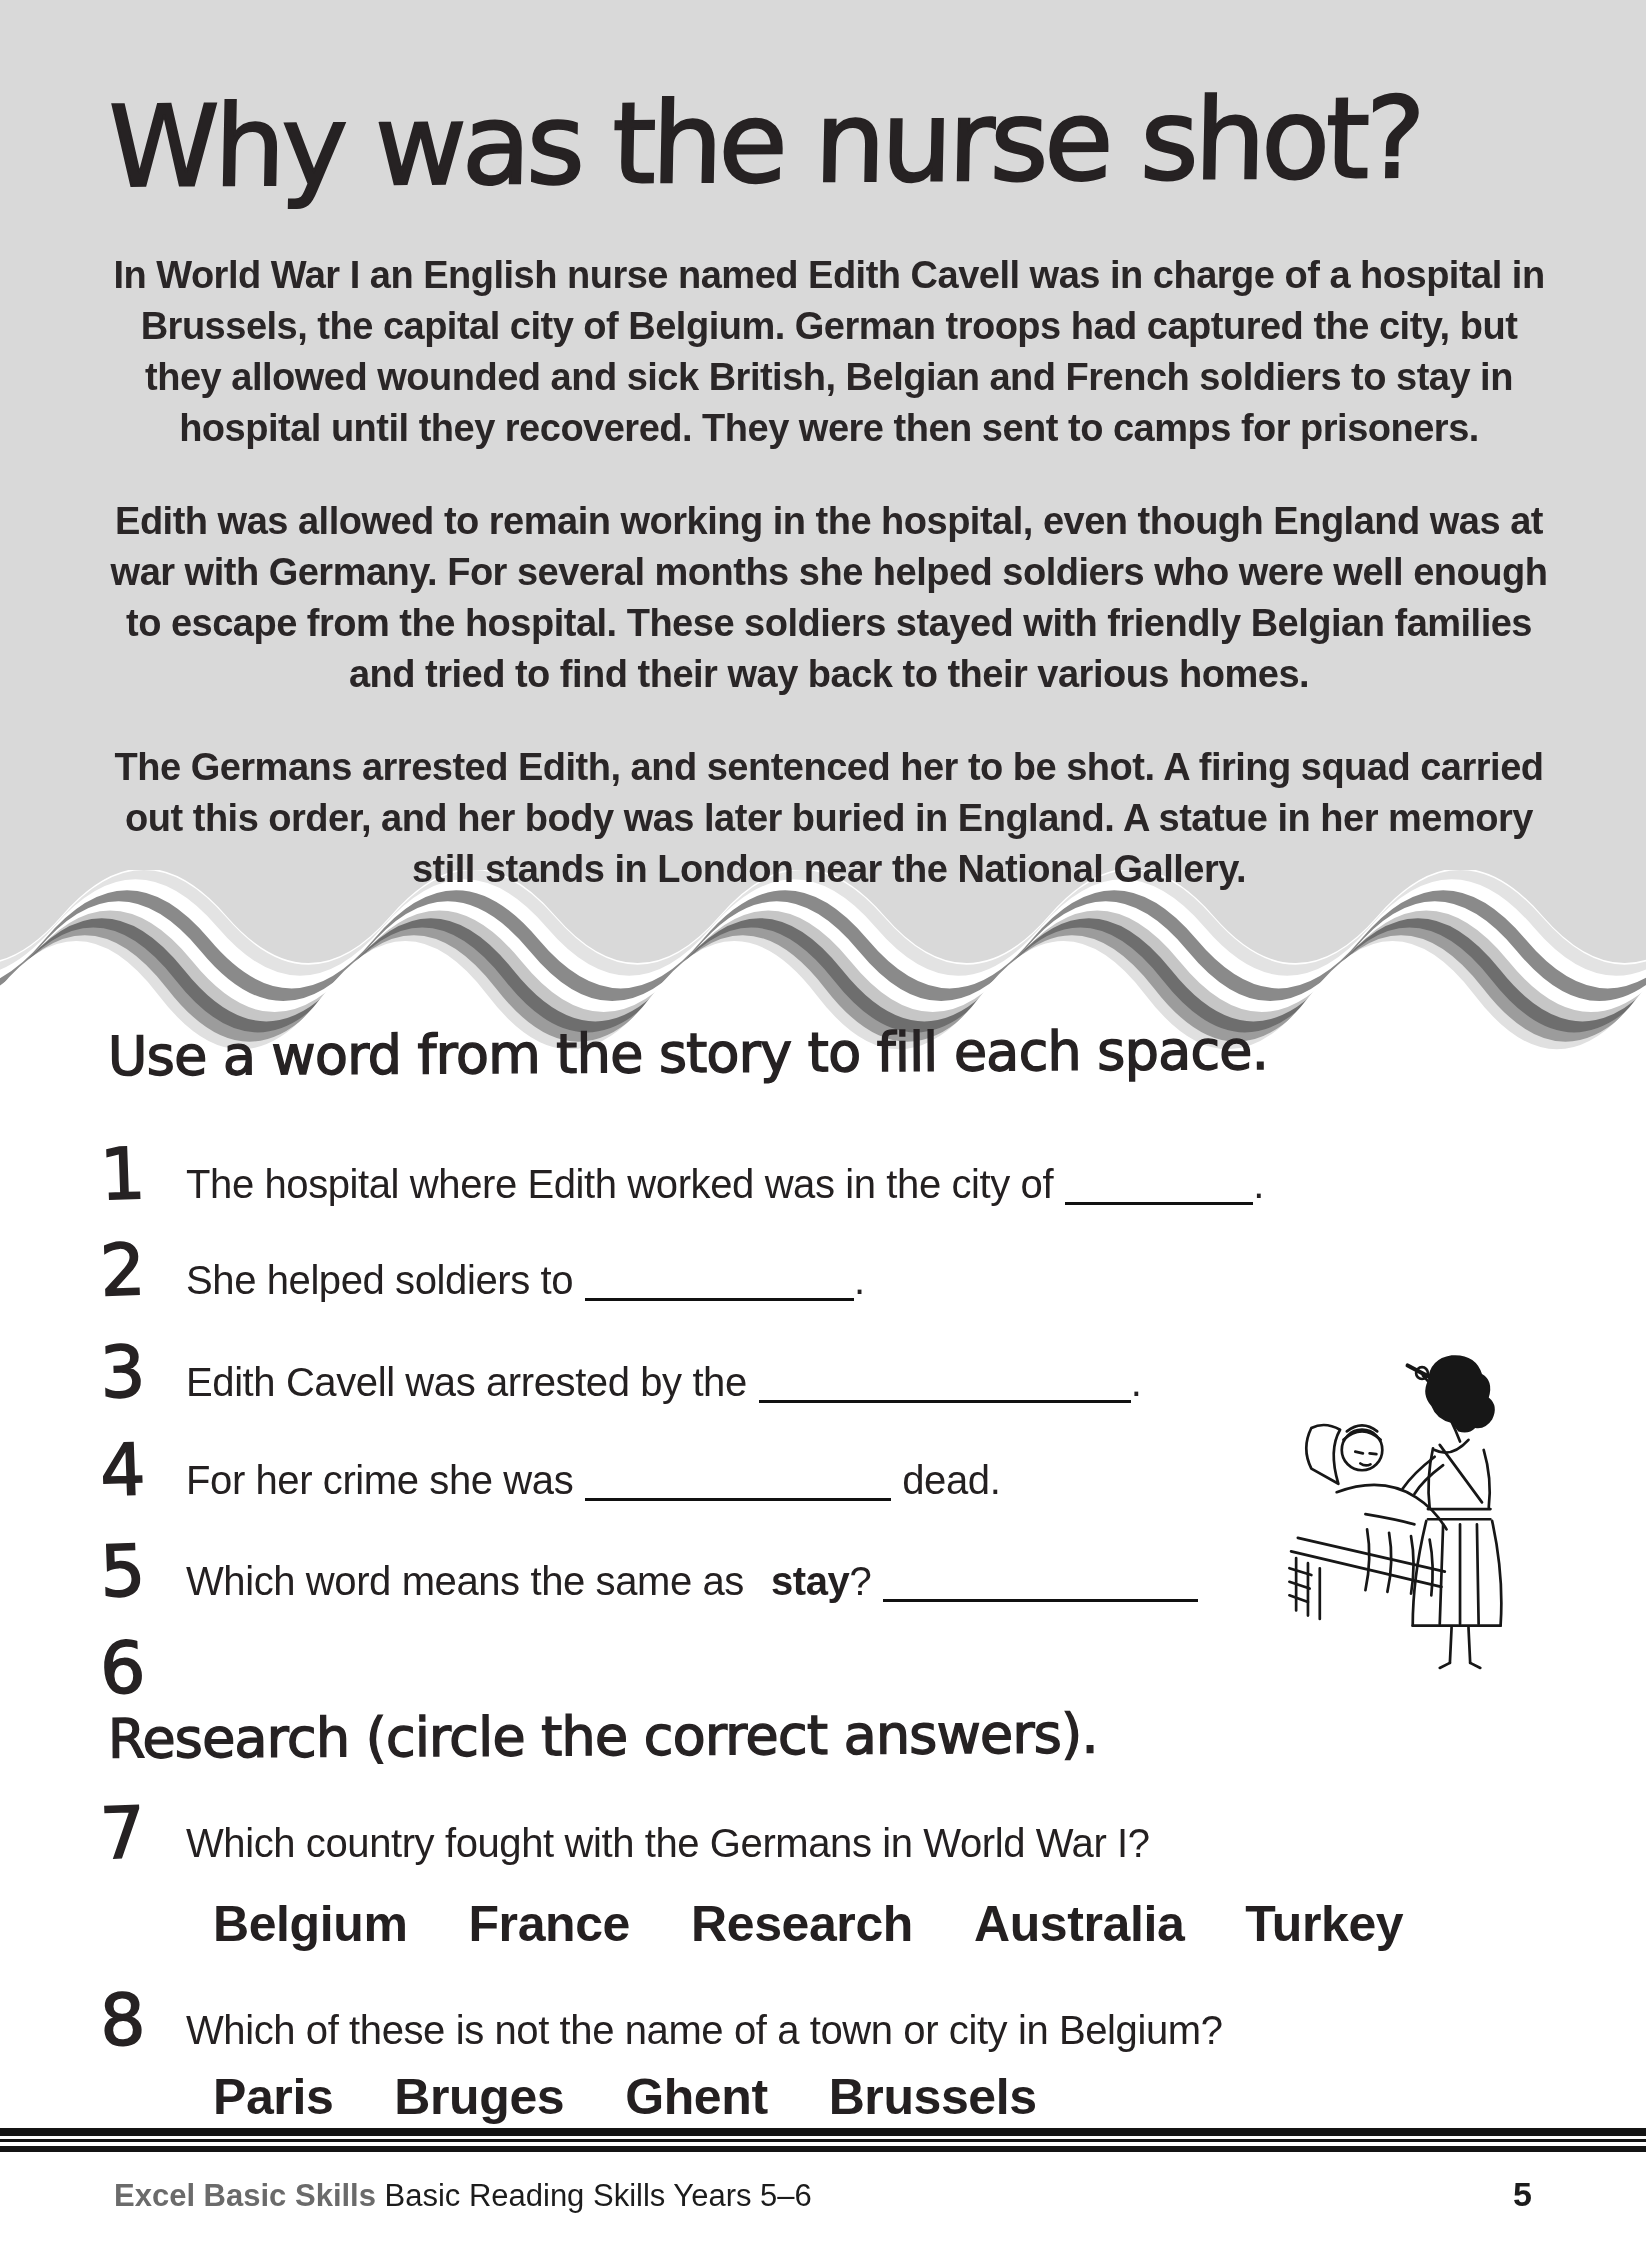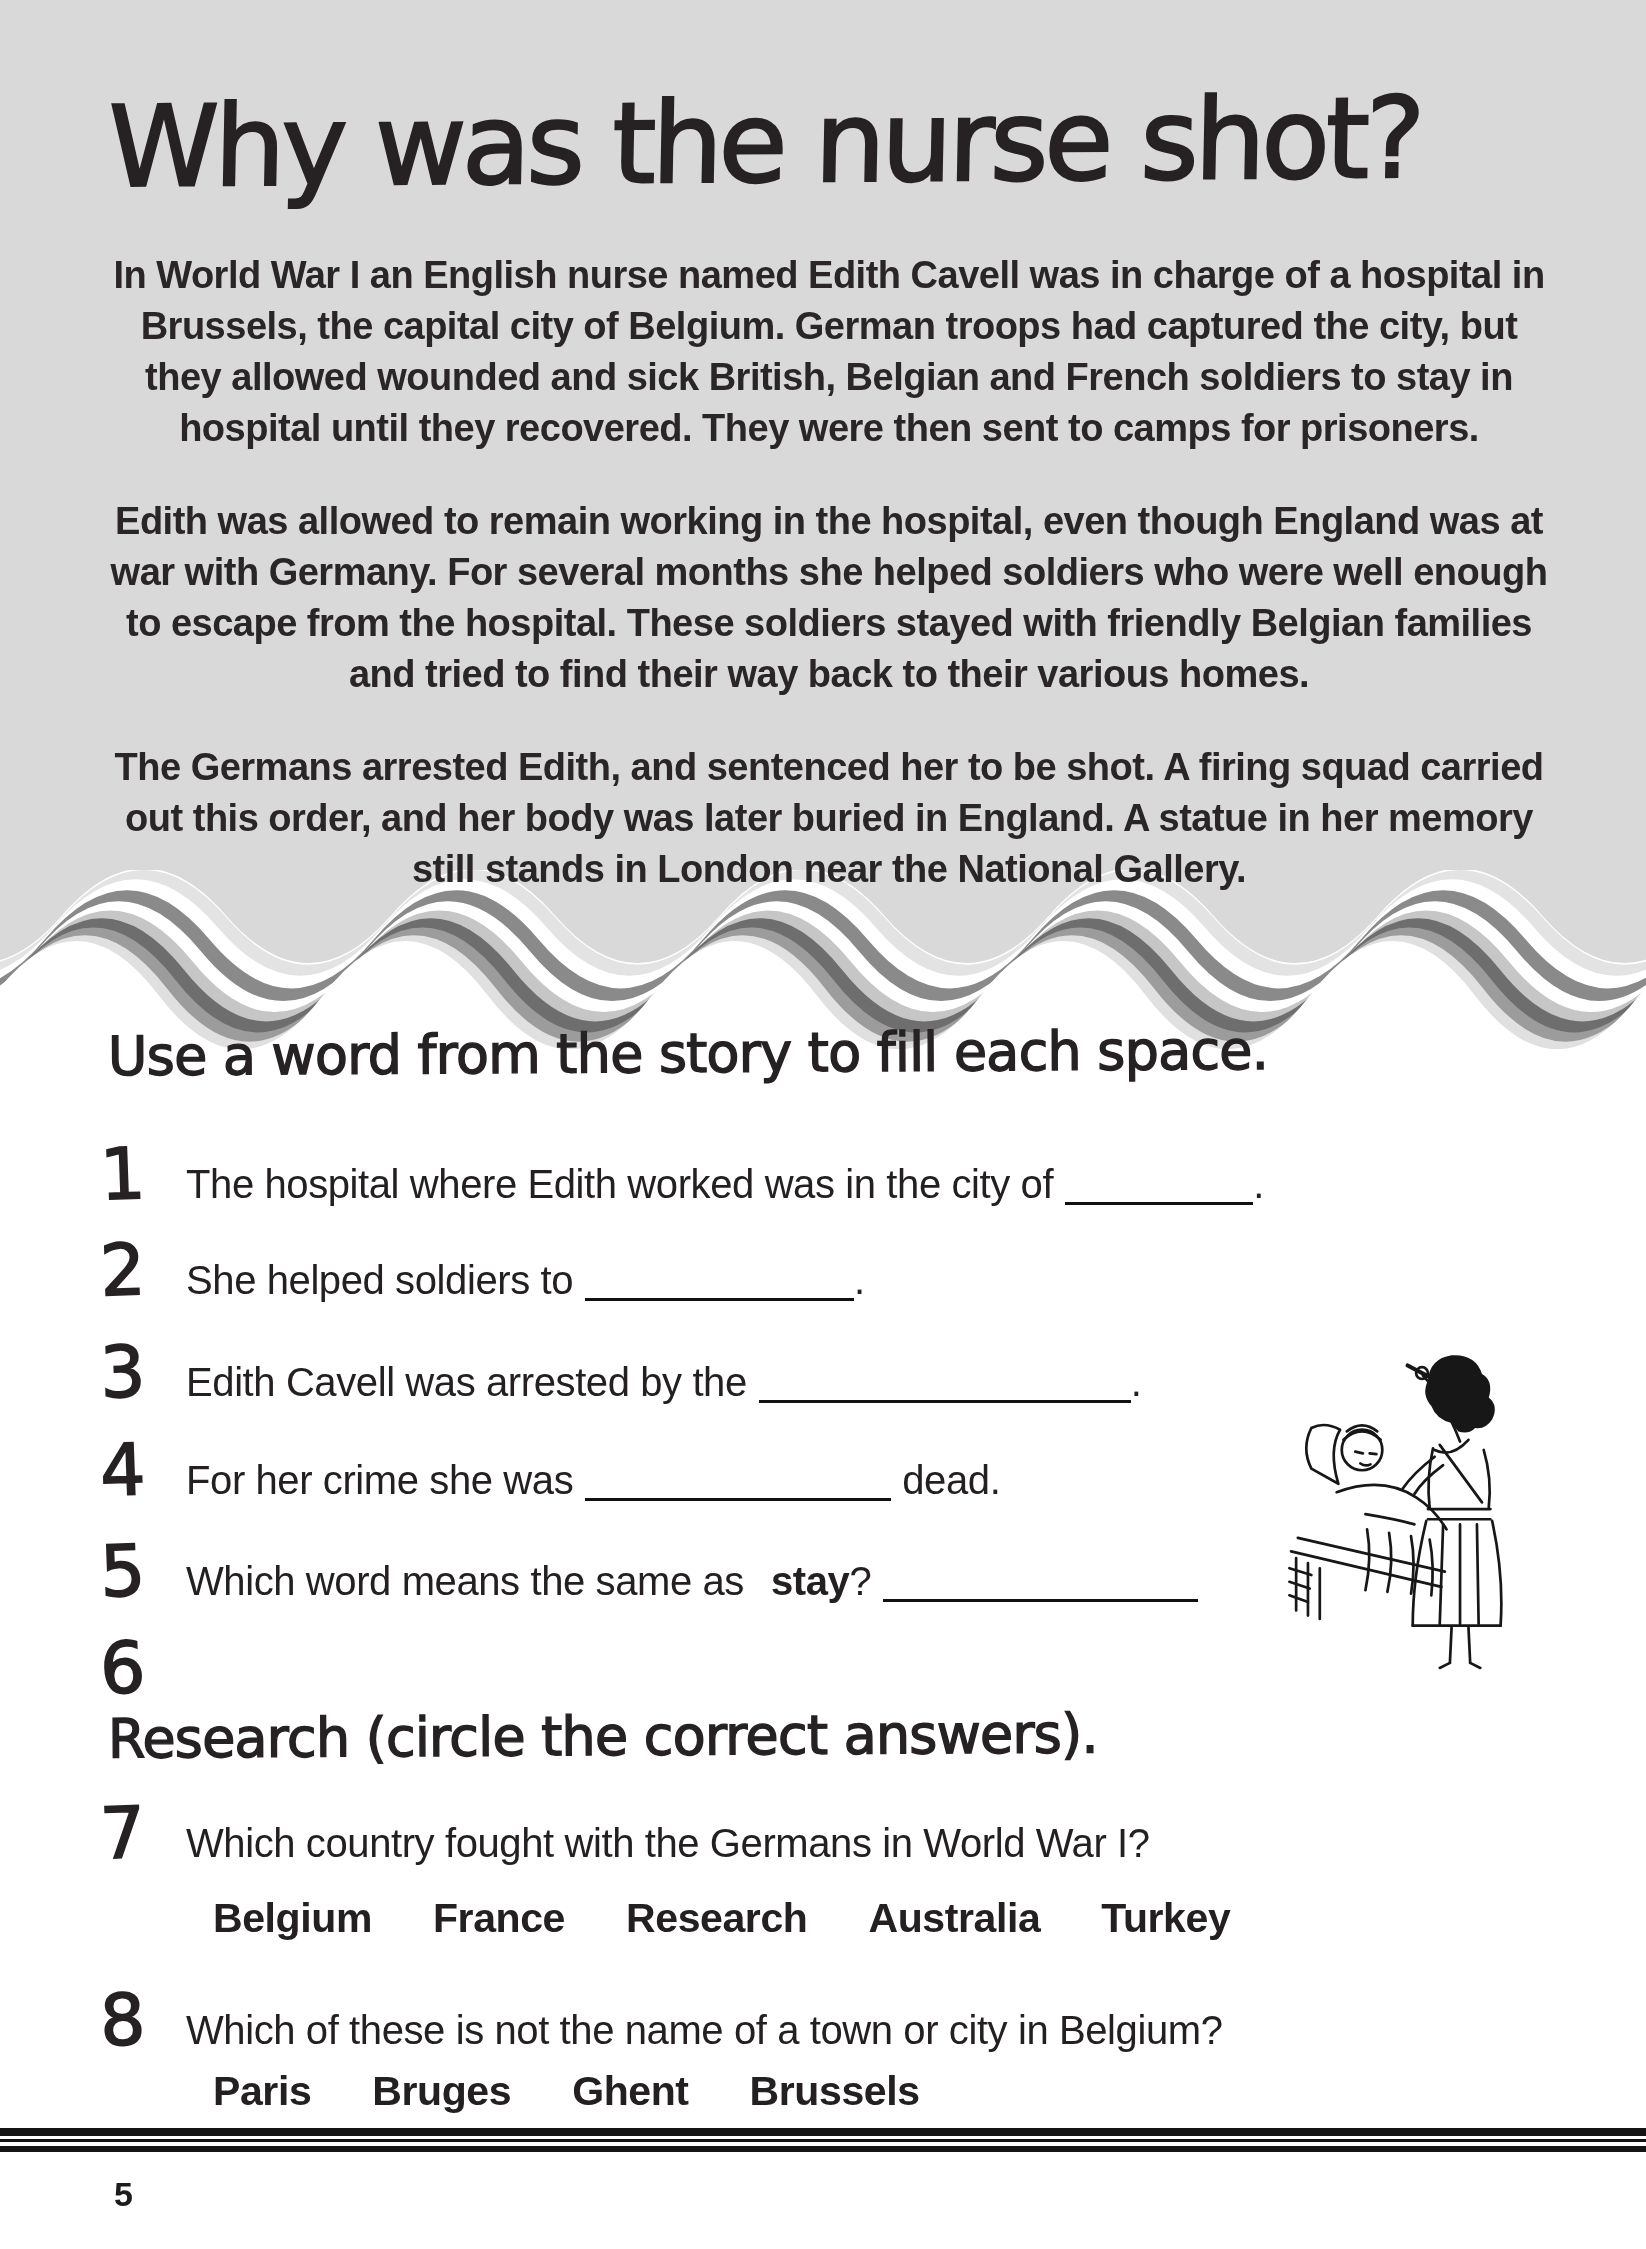--- a/index.html
+++ b/index.html
@@ -80,21 +80,21 @@
     margin-left:12px;
     vertical-align:-6.8px;
   }
   .gap-after{margin-right:11px;}
   .bw-222{width:188px;} .bw-318{width:269px;} .bw-440{width:372px;}
   .bw-362{width:306px;} .bw-372{width:315px;} .bw-348{width:294px;}
   
   .opts{
     position:absolute;left:213px;
     display:flex;gap:61px;
-    font-size:41px;font-weight:bold;letter-spacing:-0.4px;color:#242021;
+    font-size:50px;font-weight:bold;letter-spacing:-0.4px;color:#242021;
   }
   
   .illus{
     position:absolute;left:1286px;top:1345px;width:245px;height:335px;
   }
   
   .footer-rule{position:absolute;left:0;top:2128px;width:1646px;}
   .footer-rule .b1{height:7.6px;background:#141414;}
   .footer-rule .b2{height:3.4px;background:#141414;margin-top:3.4px;}
   .footer-rule .b3{height:6px;background:#141414;margin-top:3.4px;}
@@ -254,17 +254,20 @@
     <path fill="#171717" stroke="none" d="M168 42 Q170 16 196 12 Q224 10 232 34 Q246 42 240 62 Q252 72 244 88 Q236 100 224 98 Q216 106 204 102 L196 92 Q178 88 172 72 Q160 58 168 42 Z"></path>
   </svg>
 
   <div class="footer-rule">
     <div class="b1"></div>
       <div class="b2"></div>
       <div class="b3"></div>
   </div>
 
   <div class="footer">
+    <span>
+      <span class="series">Excel Basic Skills</span><span class="book">Basic Reading Skills Years 5–6</span>
+    </span>
     <span class="pagenum">5</span>
   </div>
 
 </div>
 
 
 </body></html>

